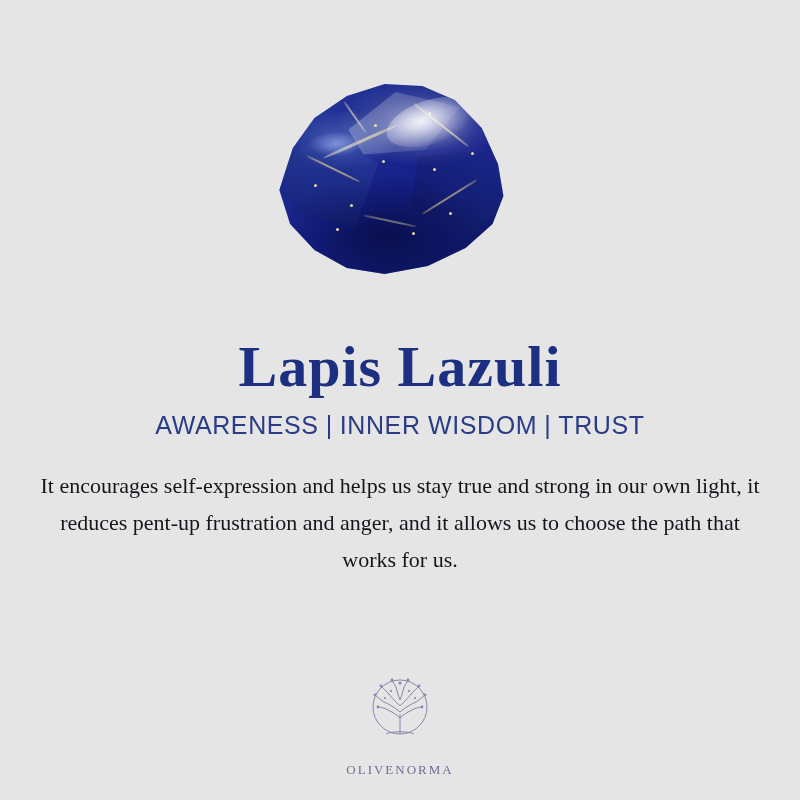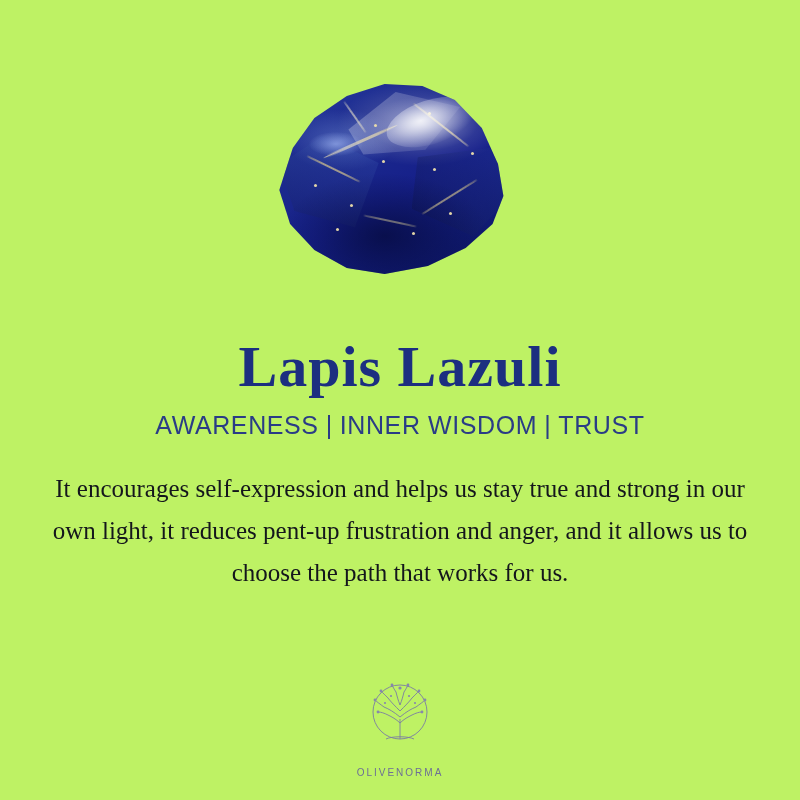--- a/index.html
+++ b/index.html
@@ -10,21 +10,21 @@
     width: 800px;
     height: 800px;
     background: #ffffff;
     font-family: "Liberation Serif", serif;
     overflow: hidden;
   }
   .card {
     position: relative;
     width: 800px;
     height: 800px;
-    background: #bef264;
+    background: #e5e5e5;
     display: flex;
     flex-direction: column;
     align-items: center;
   }
 
   
   .stone-area {
     position: relative;
     width: 800px;
     height: 330px;
@@ -139,21 +139,21 @@
   }
   .keywords .sep {
     color: #2a3c86;
     padding: 0 7px;
   }
   .description {
     margin-top: 28px;
     width: 720px;
     text-align: center;
     color: #14161c;
-    font-size: 25px;
+    font-size: 22px;
     line-height: 1.68;
     font-family: "Liberation Serif", serif;
   }
 
   
   .logo-area {
     position: absolute;
     left: 0;
     right: 0;
     bottom: 22px;
@@ -161,22 +161,22 @@
     flex-direction: column;
     align-items: center;
   }
   .logo-mark {
     width: 84px;
     height: 72px;
   }
   .logo-text {
     margin-top: 16px;
     color: #6d6f95;
-    font-family: Liberation Sans, sans-serif;
-    font-size: 10px;
+    font-family: Liberation Serif, serif;
+    font-size: 13px;
     letter-spacing: 2px;
   }
 </style>
 </head>
 <body>
 
 <div class="card">
 
   <div class="stone-area">
     <div class="stone-wrap">

